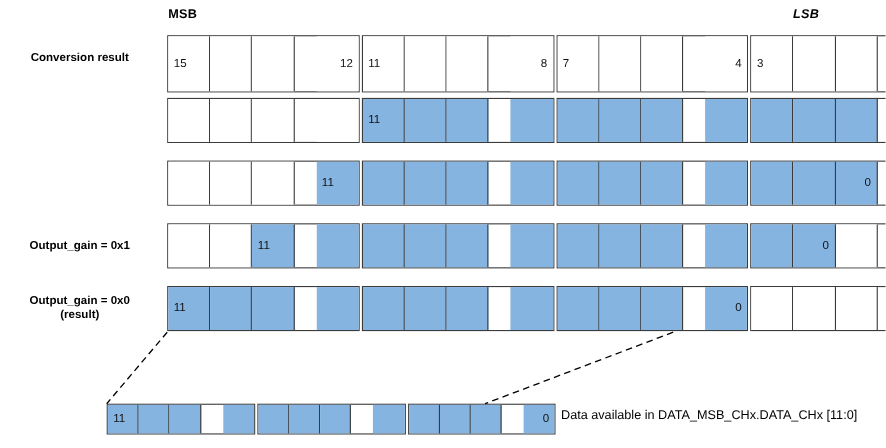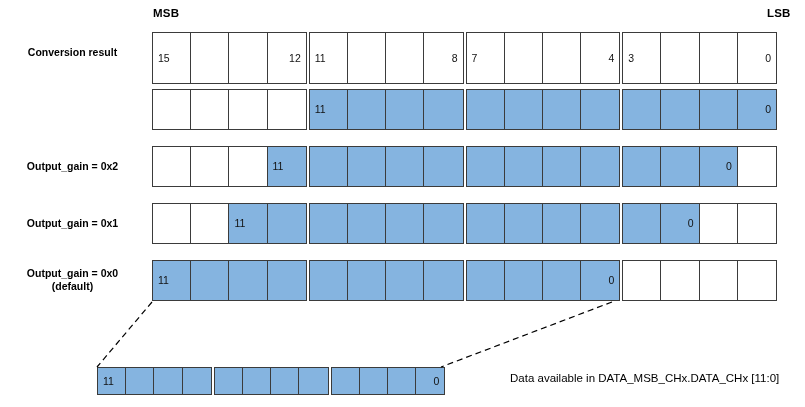--- a/index.html
+++ b/index.html
@@ -27,21 +27,21 @@
   
   .endian-label {
     position: absolute;
     font-size: 11.5px;
     font-weight: bold;
     letter-spacing: 0.2px;
     color: #000;
     white-space: nowrap;
   }
   #msb-label { left: 153px; top: 7px; text-align: right; }
-  #lsb-label { left: 767px; top: 7px; }
+  #lsb-label { left: 721px; top: 7px; font-style: italic; }
 
   
   .row-label {
     position: absolute;
     left: 0px;
     width: 145px;
     text-align: center;
     font-size: 10.5px;
     font-weight: bold;
     line-height: 13px;
@@ -71,21 +71,21 @@
     box-sizing: border-box;
     border-right: 1.4px solid #3b3b3b;
     background: #ffffff;
     position: relative;
     display: flex;
     align-items: center;
     justify-content: center;
     font-size: 10.5px;
     color: #1a1a1a;
   }
-  .cell:last-child { border-right: none; }
+  .cell:last-child { border-right: none; margin-left: 20px; }
   .cell.blue { background: #85b4e0; }
 
   .cell .lbl {
     position: absolute;
     font-size: 10.5px;
     line-height: 1;
     color: #111;
   }
   .cell .lbl.left  { left: 5px; }
   .cell .lbl.right { right: 5px; }
@@ -133,29 +133,26 @@
 
 <div id="diagram">
 
   <div class="endian-label" id="msb-label">MSB</div>
 
   <div class="endian-label" id="lsb-label">LSB</div>
 
   <div class="row-label" style="top:46px">
     <span>Conversion result</span>
   </div>
-  <div class="row-label" style="top:160px">
-    <span>Output_gain = 0x2</span>
-  </div>
   <div class="row-label" style="top:217px">
     <span>Output_gain = 0x1</span>
   </div>
   <div class="row-label" style="top:267px">
     <span>Output_gain = 0x0</span>
-    <span class="sub">(default)</span>
+    <span class="sub">(result)</span>
   </div>
 
   <div class="bitrow r-main" id="row-0">
       <div class="nibble">
         <div class="cell">
           <span class="lbl left">15</span>
         </div>
         <div class="cell"></div>
         <div class="cell"></div>
         <div class="cell">

